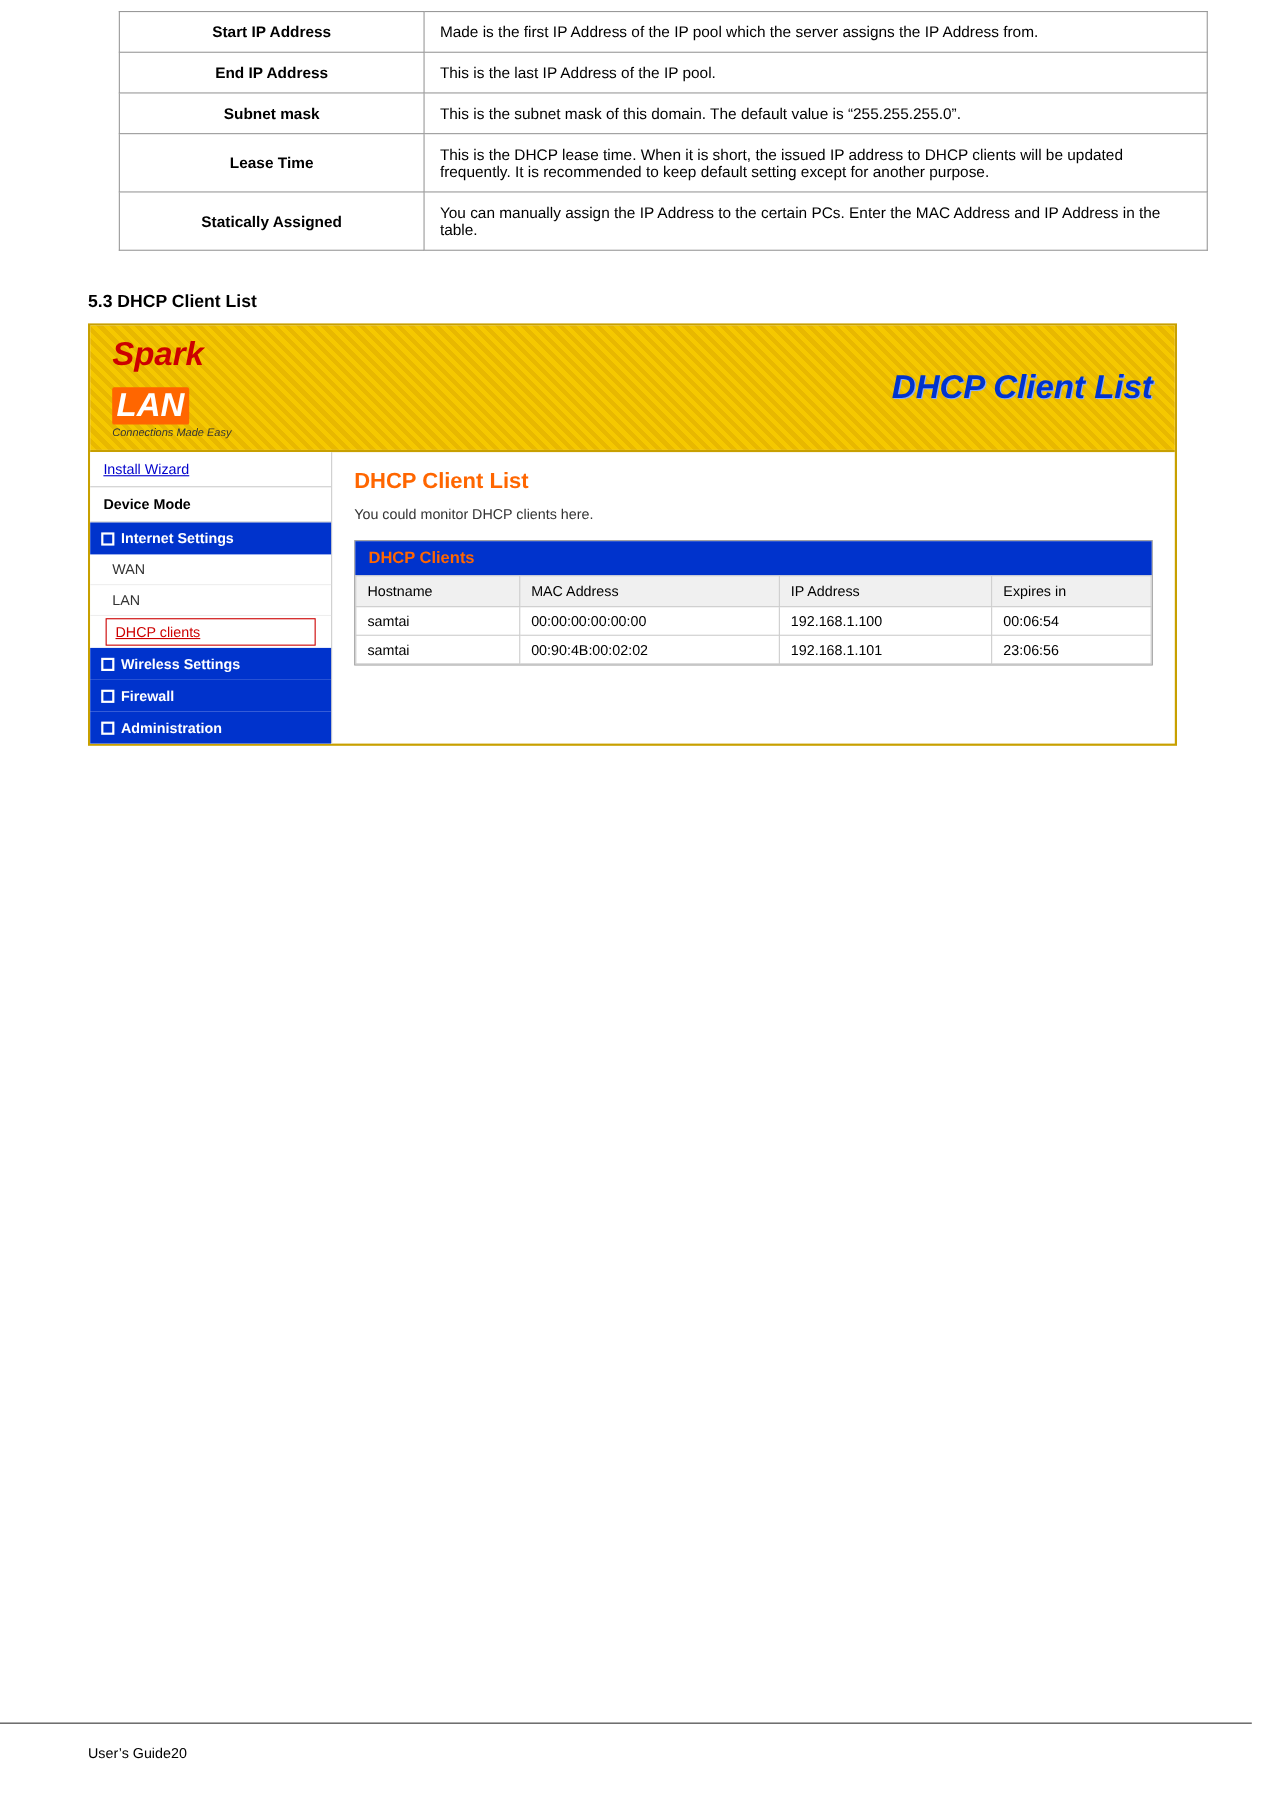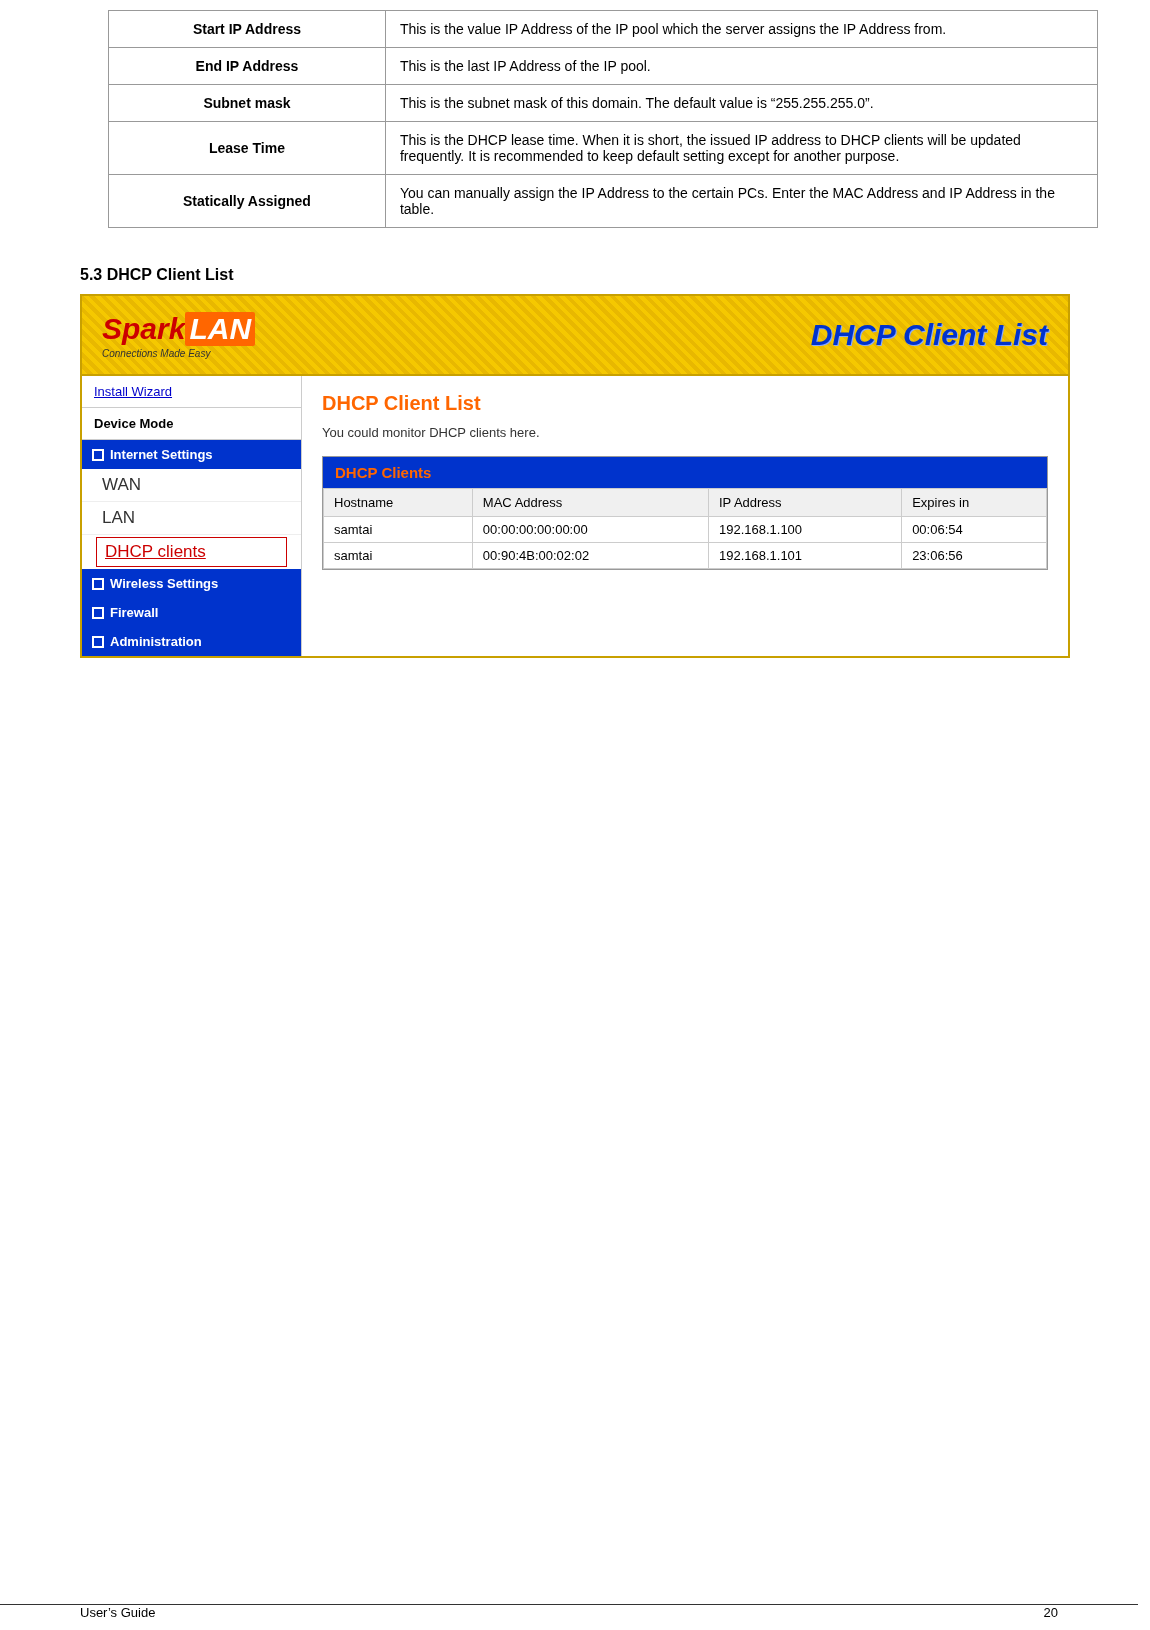--- a/index.html
+++ b/index.html
@@ -138,21 +138,21 @@
       width: 12px;
       height: 12px;
       border: 2px solid #fff;
       display: inline-block;
       flex-shrink: 0;
     }
 
     .sidebar-sub-item {
       padding: 6px 20px;
       border-bottom: 1px solid #eee;
-      font-size: 17px;
+      font-size: 13px;
       color: #333;
       cursor: pointer;
     }
 
     .sidebar-sub-item.active {
       color: #cc0000;
       text-decoration: underline;
       border: 1px solid #cc0000;
       margin: 2px 14px;
       padding: 4px 8px;
@@ -211,34 +211,33 @@
     }
 
     
     .footer {
       position: absolute;
       bottom: 10px;
       left: 0;
       right: 12px;
       border-top: 1px solid #333;
       display: flex;
-      justify-content: space-between;
-      padding: 0 80px;
+      padding: 19px 80px;
       font-size: 13px;
     }
   </style>
 </head>
 <body>
 
 <div class="top-table-section">
   <table class="info-table">
     <tbody id="info-table-body">
         <tr>
     <td class="label-cell">Start IP Address</td>
-    <td class="desc-cell">This is the value IP Address of the IP pool which the server assigns the IP Address from.</td>
+    <td class="desc-cell">Made is the first IP Address of the IP pool which the server assigns the IP Address from.</td>
   </tr>
         <tr>
     <td class="label-cell">End IP Address</td>
     <td class="desc-cell">This is the last IP Address of the IP pool.</td>
   </tr>
         <tr>
     <td class="label-cell">Subnet mask</td>
     <td class="desc-cell">This is the subnet mask of this domain. The default value is “255.255.255.0”.</td>
   </tr>
         <tr>
@@ -255,21 +254,21 @@
 
 <div class="section-heading">
   <span>5.3 DHCP Client List</span>
 </div>
 
 <div class="router-panel">
 
   <div class="router-header">
     <div class="logo-area">
       <div>
-        <div style="display:flex;align-items:baseline;gap:0;">
+        <div style="display:flex;align-items:baseline;gap:12px;flex-direction:column;">
           <span style="font-size:30px;font-weight:900;font-style:italic;color:#cc0000;font-family:'Arial Black',Arial,sans-serif;">S<span style="color:#cc0000;">park</span></span>
             <span style="font-size:30px;font-weight:900;font-style:italic;background:#ff6600;color:#fff;padding:0 4px;border-radius:2px;font-family:'Arial Black',Arial,sans-serif;">LAN</span>
         </div>
         <span class="logo-tagline">Connections Made Easy</span>
       </div>
     </div>
     <div class="product-name" style="font-size:30px;font-weight:900;font-style:italic;color:#0033cc;">DHCP Client List</div>
   </div>
 
   <div class="router-body">

